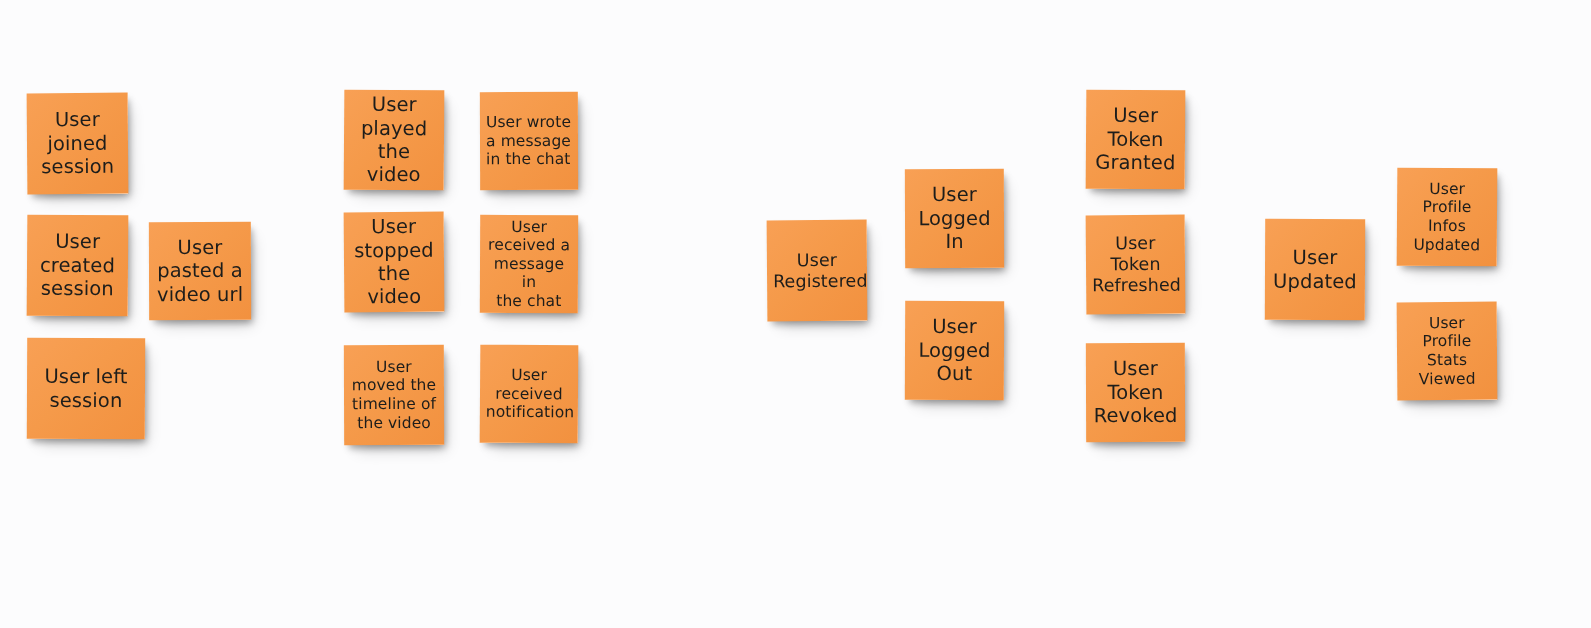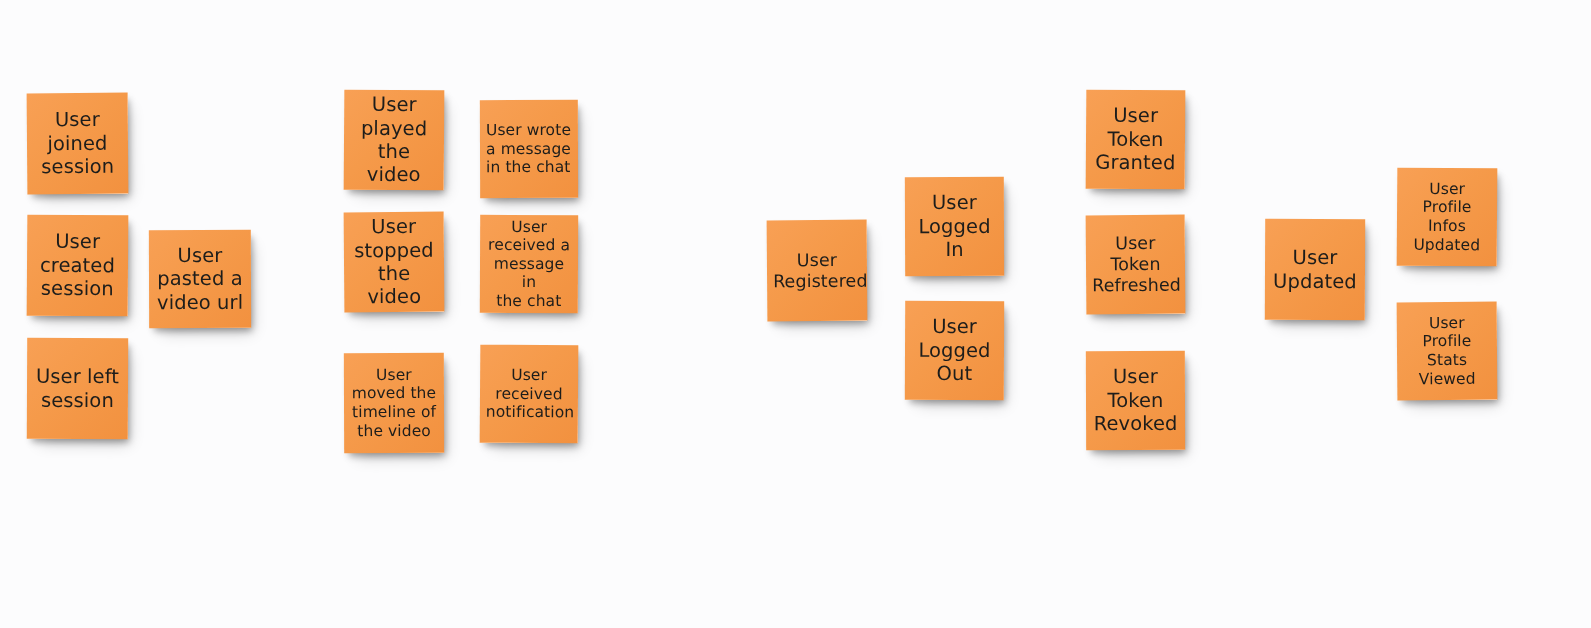--- a/index.html
+++ b/index.html
@@ -54,21 +54,21 @@
   .fs-md  { font-size: 17.5px; }
   .fs-sm  { font-size: 15.5px; }
 
   
   .al-left .txt   { text-align: left; }
   .al-center .txt { text-align: center; }
 
   
   .rot-a { transform: rotate(-0.45deg); }
   .rot-b { transform: rotate(0.4deg); }
-  .rot-c { transform: rotate(-0.2deg); margin-top: 8px; }
+  .rot-c { transform: rotate(-0.2deg); }
   .rot-d { transform: rotate(0.25deg); }
 </style>
 </head>
 <body style="background: rgb(252, 252, 253);">
 
 <div id="board">
     <div style="position: absolute; inset: 0px; pointer-events: none;">
       <div class="note fs-lg al-center rot-a" style="left: 27px; top: 93px; width: 101px; height: 101px; pointer-events: auto;">
         <span class="txt">User
 joined
@@ -77,21 +77,21 @@
       <div class="note fs-lg al-center rot-b" style="left: 27px; top: 215px; width: 101px; height: 101px; pointer-events: auto;">
         <span class="txt">User
 created
 session</span>
       </div>
       <div class="note fs-lg al-center rot-c" style="left: 149px; top: 222px; width: 102px; height: 98px; pointer-events: auto;">
         <span class="txt">User
 pasted a
 video url</span>
       </div>
-      <div class="note fs-lg al-center rot-d" style="left: 27px; top: 338px; width: 101px; height: 101px; pointer-events: auto;">
+      <div class="note fs-lg al-center rot-d" style="left: 27px; top: 338px; width: 118px; height: 101px; pointer-events: auto;">
         <span class="txt">User left
 session</span>
       </div>
     </div>
     <div style="position: absolute; inset: 0px; pointer-events: none;">
       <div class="note fs-lg al-center rot-b" style="left: 344px; top: 90px; width: 100px; height: 100px; pointer-events: auto;">
         <span class="txt">User
 played
 the video</span>
       </div>

